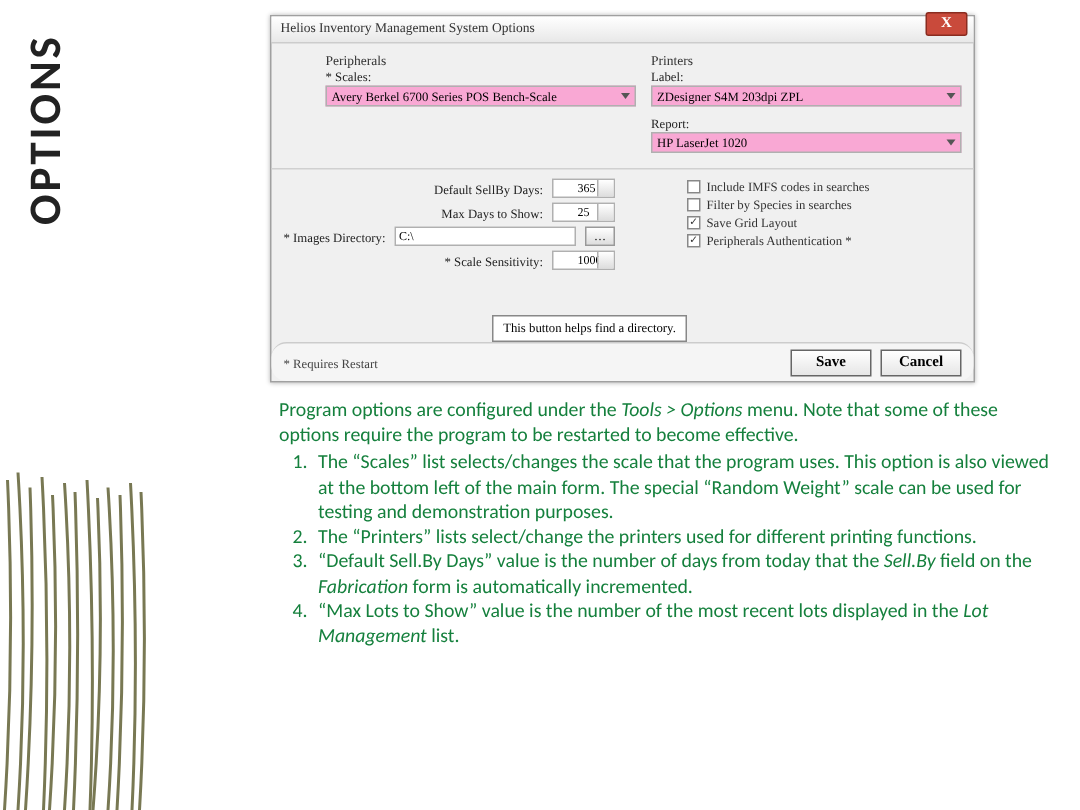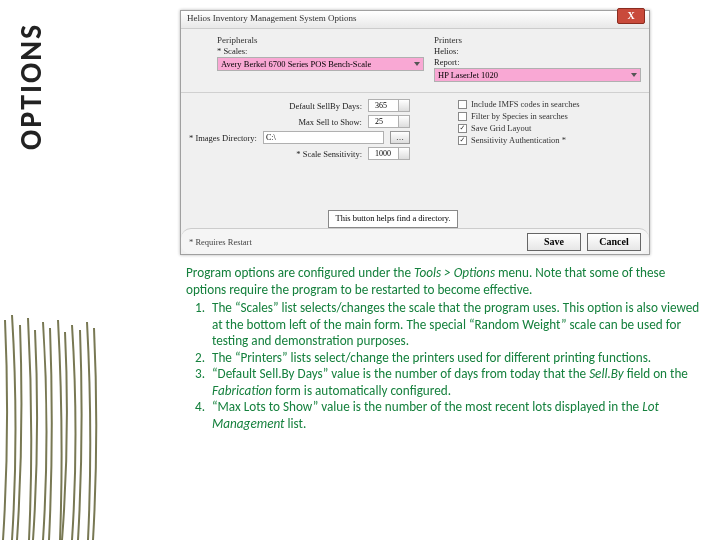--- a/index.html
+++ b/index.html
@@ -133,21 +133,21 @@
     margin: 0;
     text-align: right;
     font-size: 8.5px;
   }
   .spin {
     width: 42px;
     height: 13px;
     border: 1px solid #b0b0b0;
     background: #fff;
     font-size: 8px;
-    padding: 0 6px;
+    padding: 0 16px;
     line-height: 11px;
     position: relative;
   }
   .spin:after {
     content: "";
     position: absolute;
     right: 0;
     top: 0;
     bottom: 0;
     width: 10px;
@@ -290,34 +290,35 @@
     </div>
 
     <div class="dialog-body">
       <div class="col">
         <div class="grp-label">Peripherals</div>
         <div class="field-label">* Scales:</div>
         <div class="dropdown">Avery Berkel 6700 Series POS Bench-Scale</div>
       </div>
       <div class="col">
         <div class="grp-label">Printers</div>
-        <div class="field-label">Helios:</div>
+        <div class="field-label">Label:</div>
+        <div class="dropdown">ZDesigner S4M 203dpi ZPL</div>
         <div class="field-label">Report:</div>
         <div class="dropdown">HP LaserJet 1020</div>
       </div>
     </div>
 
     <div class="lower">
       <div class="col">
         <div class="row">
           <div class="field-label">Default SellBy Days:</div>
           <div class="spin">365</div>
         </div>
         <div class="row">
-          <div class="field-label">Max Sell to Show:</div>
+          <div class="field-label">Max Days to Show:</div>
           <div class="spin">25</div>
         </div>
         <div class="row">
           <div class="field-label" style="text-align:left;flex:0 0 auto">* Images Directory:</div>
           <div class="textbox">C:\</div>
           <div class="browse-btn">…</div>
         </div>
         <div class="row">
           <div class="field-label">* Scale Sensitivity:</div>
           <div class="spin">1000</div>
@@ -331,21 +332,21 @@
         <div class="chk">
           <div class="chk-box"></div>
           <span>Filter by Species in searches</span>
         </div>
         <div class="chk">
           <div class="chk-box">✓</div>
           <span>Save Grid Layout</span>
         </div>
         <div class="chk">
           <div class="chk-box">✓</div>
-          <span>Sensitivity Authentication *</span>
+          <span>Peripherals Authentication *</span>
         </div>
       </div>
     </div>
 
     <div class="callout">This button helps find a directory.</div>
 
     <div class="footer-row">
       <div class="footer-note">* Requires Restart</div>
       <div class="btn">Save</div>
       <div class="btn">Cancel</div>
@@ -353,21 +354,21 @@
   </div>
 
   <div class="explain">
     <p>
       <span>Program options are configured under the </span><em>Tools &gt; Options</em><span> menu. Note that some of these options require the program to be restarted to become effective.</span>
     </p>
     <ol>
       <li>The “Scales” list selects/changes the scale that the program uses. This option is also viewed at the bottom left of the main form. The special “Random Weight” scale can be used for testing and demonstration purposes.</li>
       <li>The “Printers” lists select/change the printers used for different printing functions.</li>
       <li>
-        <span>“Default Sell.By Days” value is the number of days from today that the </span><em>Sell.By</em><span> field on the </span><em>Fabrication</em><span> form is automatically configured.</span>
+        <span>“Default Sell.By Days” value is the number of days from today that the </span><em>Sell.By</em><span> field on the </span><em>Fabrication</em><span> form is automatically incremented.</span>
       </li>
       <li>
         <span>“Max Lots to Show” value is the number of the most recent lots displayed in the </span><em>Lot Management</em><span> list.</span>
       </li>
     </ol>
   </div>
 
 </div>
 
 </body></html>

